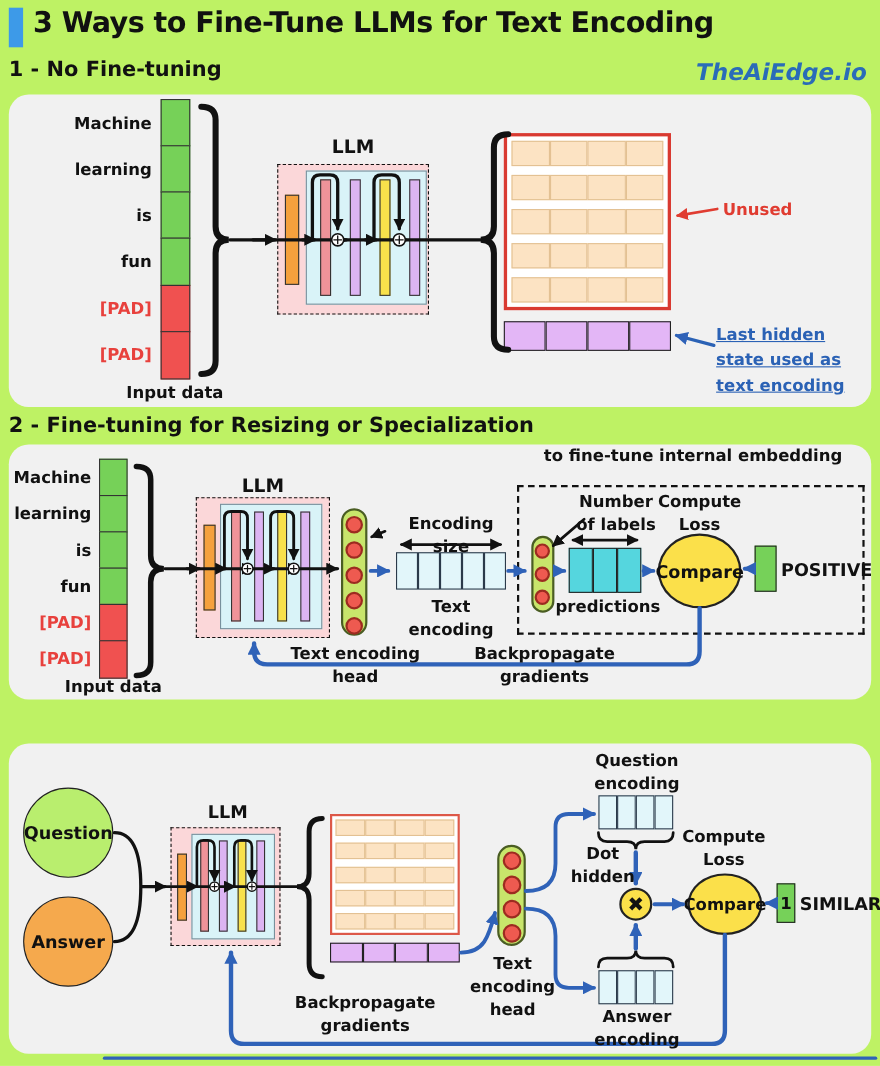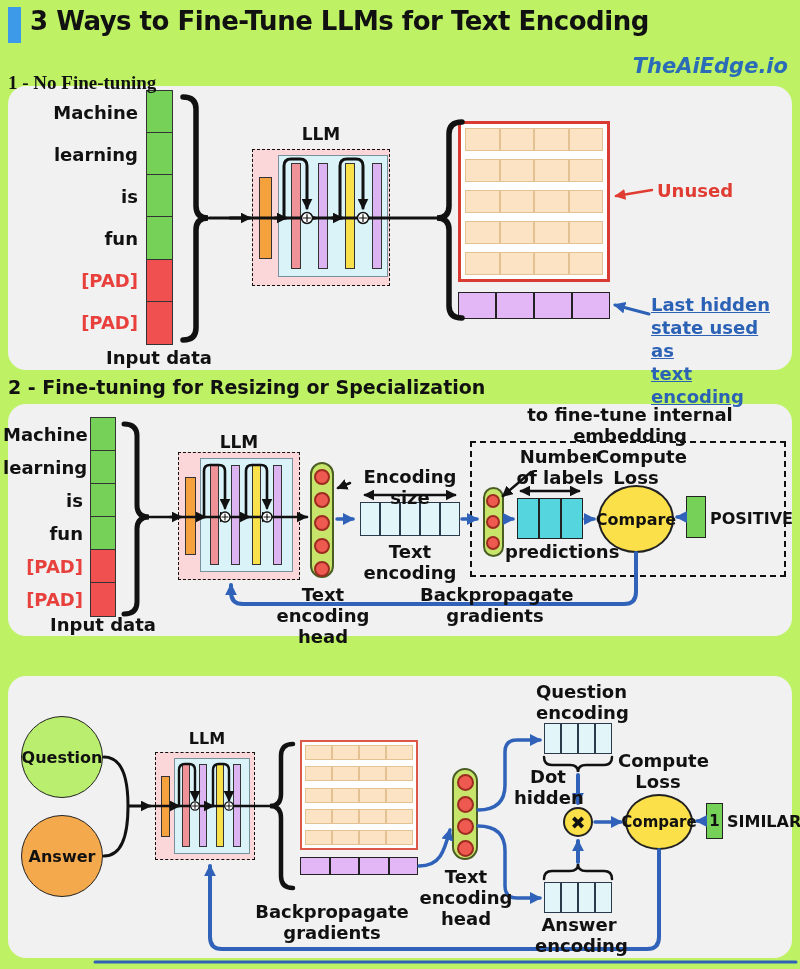--- a/index.html
+++ b/index.html
@@ -1,19 +1,19 @@
 <!DOCTYPE html>
 <html><head>
 <meta charset="utf-8">
 <style>
   html,body{margin:0;padding:0;background:#ffffff;}
   #canvas{position:relative;width:800px;height:969px;background:#bef264;overflow:hidden;
           font-family:"DejaVu Sans","Liberation Sans",sans-serif;color:#111;}
   .panel{position:absolute;background:#f1f1f1;border-radius:18px;z-index:1;}
-  .lbl{position:absolute;font-weight:bold;font-size:18px;line-height:21px;text-align:center;z-index:6;}
+  .lbl{position:absolute;font-weight:bold;font-size:15px;line-height:21px;text-align:center;z-index:6;}
   .lbl-left{text-align:left;}
   .lbl-right{text-align:right;}
   .heading{position:absolute;font-weight:bold;font-size:19px;z-index:6;}
   .title{position:absolute;left:30px;top:6px;font-weight:bold;font-size:26px;z-index:6;letter-spacing:-0.5px;}
   .accentbar{position:absolute;left:8px;top:7px;width:13px;height:36px;background:#3d9ae8;z-index:6;}
   .brand{position:absolute;right:12px;top:54px;font-style:italic;font-weight:bold;font-size:21px;color:#2a6cb8;z-index:6;}
   .tokcell{position:absolute;width:27px;border:1.5px solid #333;box-sizing:border-box;z-index:2;}
   .tok-green{background:#76d158;}
   .tok-red{background:#f05150;}
   .tokcell2{position:absolute;width:26px;border:1.5px solid #333;box-sizing:border-box;z-index:2;}
@@ -49,21 +49,21 @@
   .red-note{color:#e03c31;}
   .blue-note{color:#2b62b5;}
 </style>
 </head>
 <body>
 
 <div id="canvas">
 
   <div class="accentbar"></div>
   <div class="title">3 Ways to Fine-Tune LLMs for Text Encoding</div>
-  <div class="heading" style="left:8px;top:72px;font-family:Liberation Serif, serif;">1 - No Fine-tuning</div>
+  <div class="heading" style="left:8px;top:52px;">1 - No Fine-tuning</div>
   <div class="brand">TheAiEdge.io</div>
 
   <div class="panel" style="left:8px;top:86px;width:784px;height:284px;"></div>
   <div class="panel" style="left:8px;top:404px;width:784px;height:232px;"></div>
   <div class="panel" style="left:8px;top:676px;width:784px;height:282px;"></div>
 
   <div class="heading" style="left:8px;top:376px;">2 - Fine-tuning for Resizing or Specialization</div>
 
   <div class="tokcell tok-green" style="left:146px;top:90px;height:43px;"></div>
   <div class="tokcell tok-green" style="left:146px;top:132px;height:43px;"></div>

